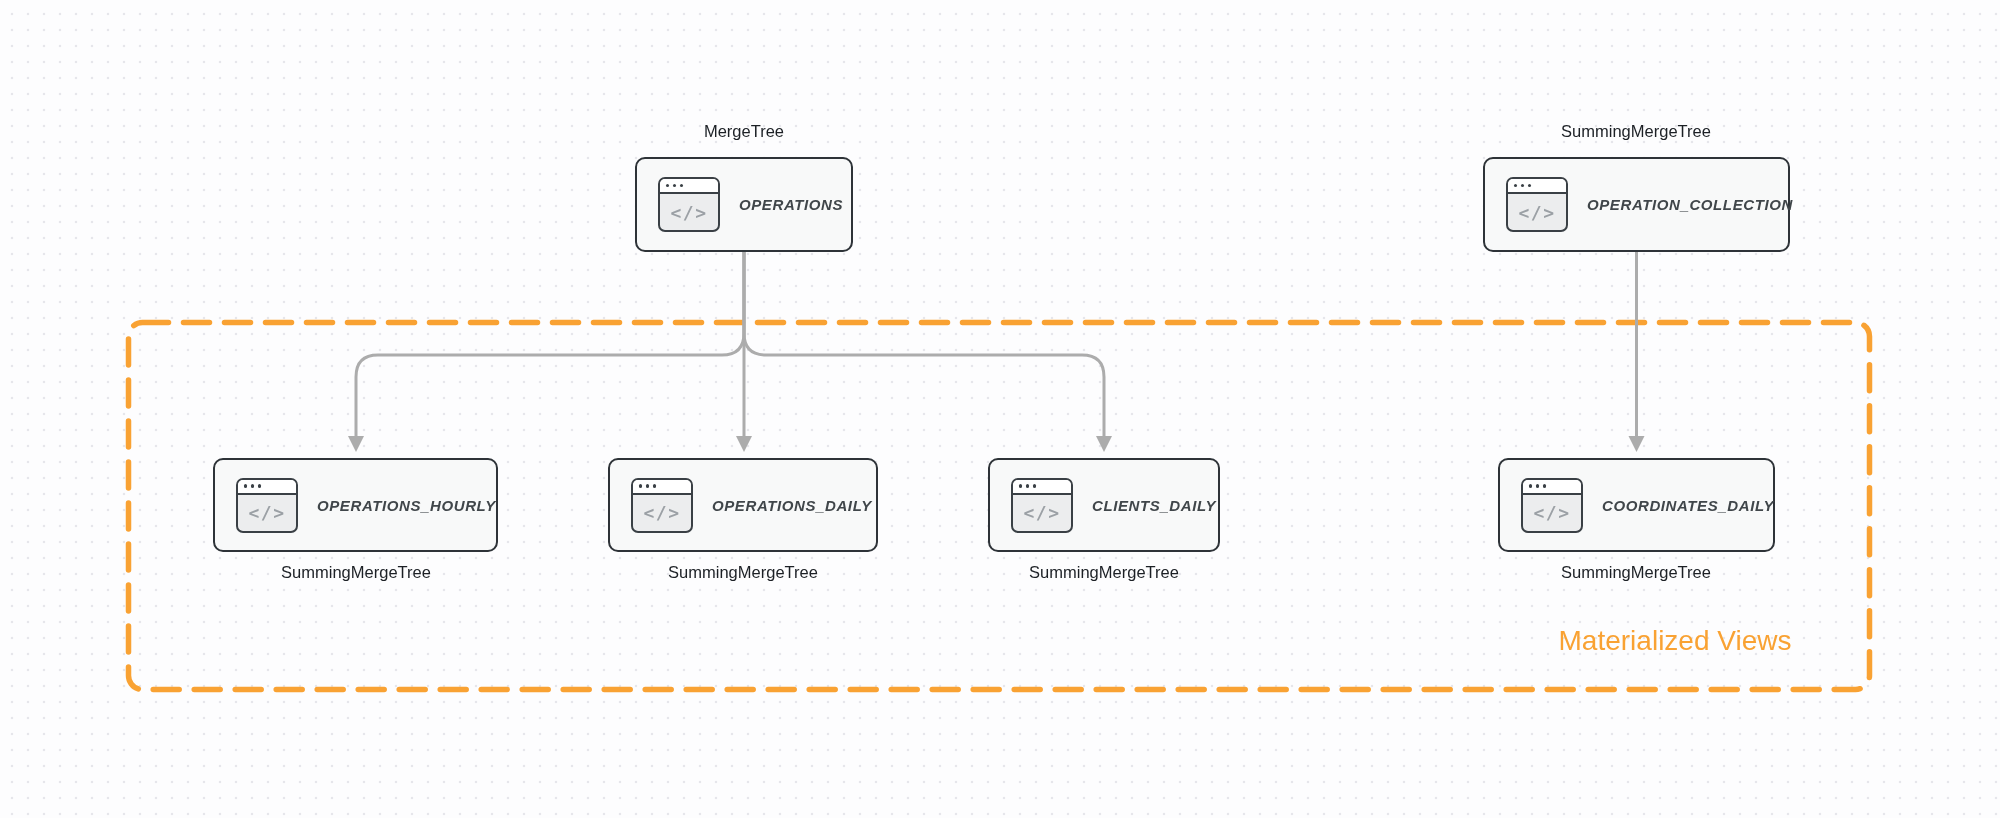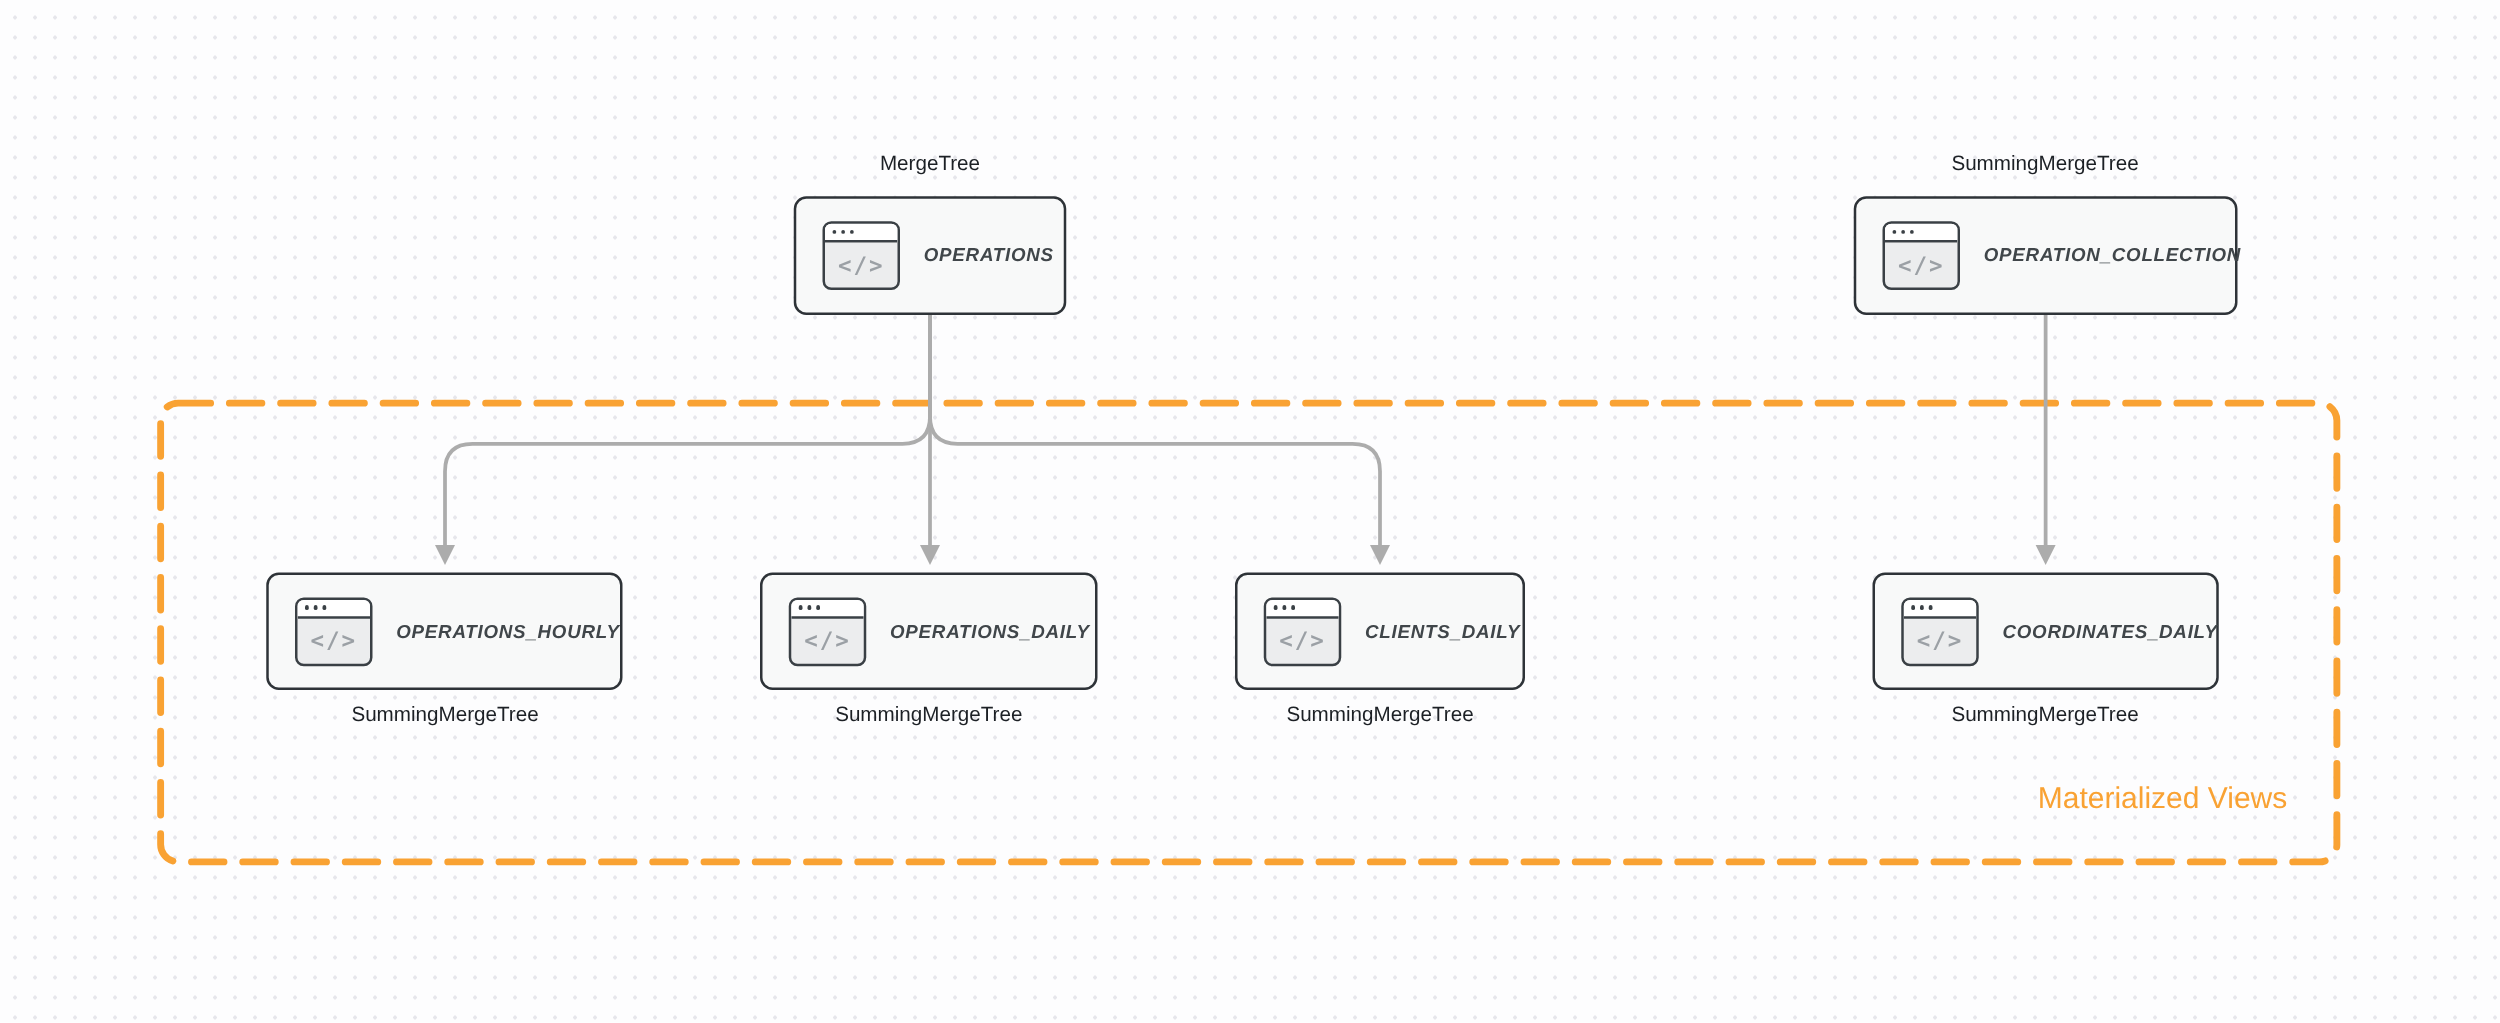--- a/index.html
+++ b/index.html
@@ -68,22 +68,22 @@
     position:absolute;
     transform:translateX(-50%);
     font-size:16.5px;
     font-weight:500;
     color:#1c2025;
     white-space:nowrap;
   }
   .group-label {
     position:absolute;
     transform:translateX(-50%);
-    left:1730px; top:625px;
-    font-size:24px;
+    left:1675px; top:625px;
+    font-size:28px;
     font-weight:500;
     color:#f9a233;
     white-space:nowrap;
   }
 </style>
 </head>
 <body>
 
 <div class="canvas">
 

